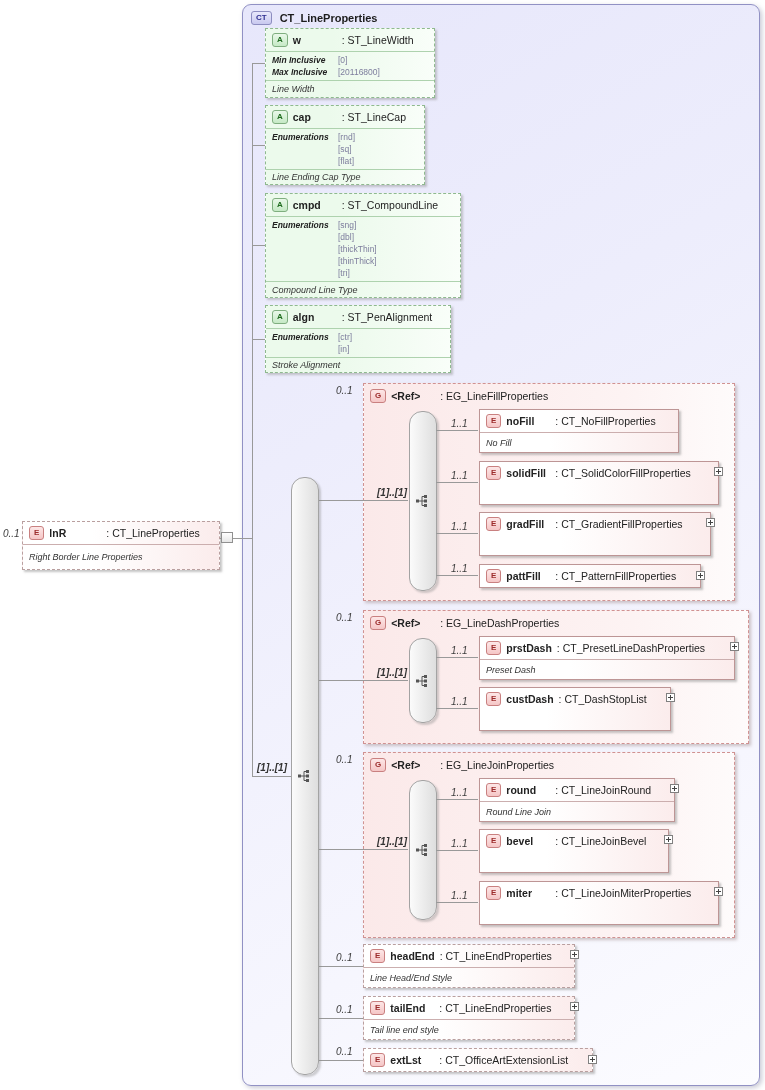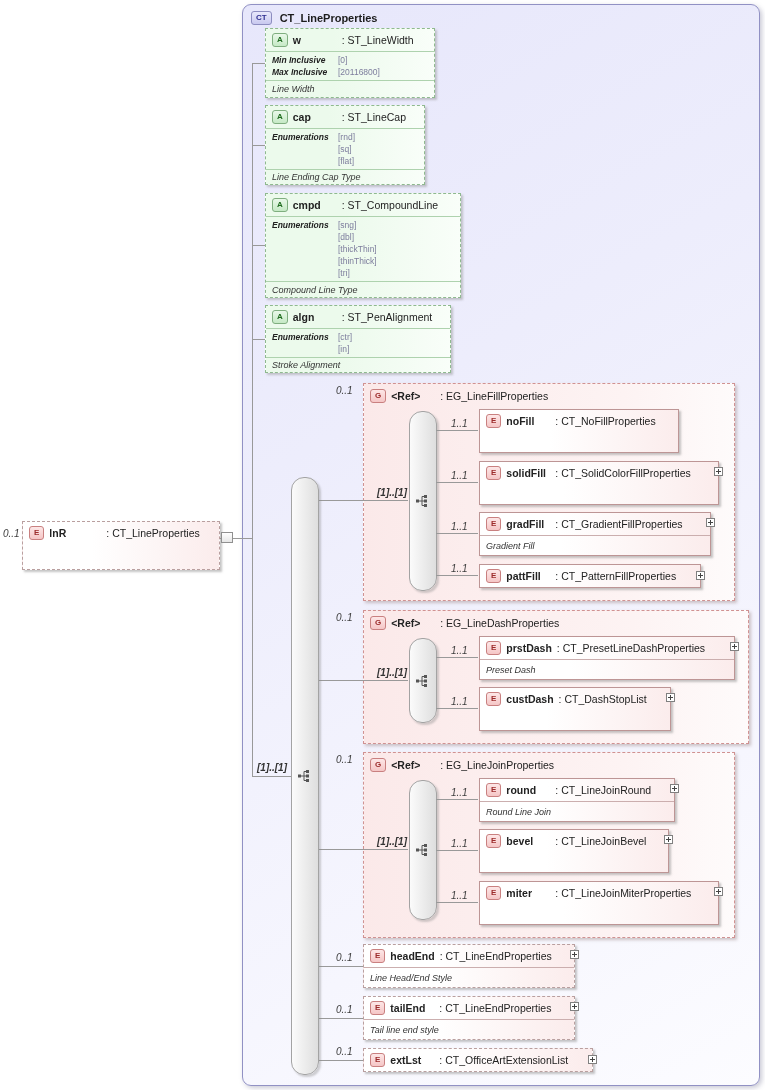--- a/index.html
+++ b/index.html
@@ -73,20 +73,21 @@
       M436 799.5 H478 M436 850.5 H478 M436 902.5 H478"></path>
   </svg>
 
   <span class="abs card-label" style="left:3px;top:528px;">0..1</span>
   <div class="abs node dashed" style="left:22px;top:521px;width:198px;height:49px;">
     <div class="box-header">
       <span class="badge badge-e">E</span>
       <span class="box-name" style="min-width:52px;">lnR</span>
       <span class="box-type">: CT_LineProperties</span>
     </div>
+    <div class="box-desc">Right Border Line Properties</div>
   </div>
   <div class="abs conn-square"></div>
 
   <div class="abs attr-node" style="left:265px;top:28px;width:170px;height:70px;">
     <div class="box-header">
       <span class="badge badge-a">A</span>
       <span class="box-name">w</span>
       <span class="box-type">: ST_LineWidth</span>
     </div>
     <div class="facets">
@@ -173,20 +174,21 @@
       </svg>
     </div>
 
     <span class="abs card-label" style="left:87px;top:34px;">1..1</span>
     <div class="abs node" style="left:115px;top:25px;width:200px;height:44px;">
       <div class="box-header">
         <span class="badge badge-e">E</span>
         <span class="box-name">noFill</span>
         <span class="box-type">: CT_NoFillProperties</span>
       </div>
+      <div class="box-desc">No Fill</div>
     </div>
 
     <span class="abs card-label" style="left:87px;top:86px;">1..1</span>
     <div class="abs node" style="left:115px;top:77px;width:240px;height:44px;">
       <div class="box-header">
         <span class="badge badge-e">E</span>
         <span class="box-name">solidFill</span>
         <span class="box-type">: CT_SolidColorFillProperties</span>
       </div>
     </div>
@@ -196,21 +198,20 @@
         </svg>
       </div>
 
     <span class="abs card-label" style="left:87px;top:137px;">1..1</span>
     <div class="abs node" style="left:115px;top:128px;width:232px;height:44px;">
       <div class="box-header">
         <span class="badge badge-e">E</span>
         <span class="box-name">gradFill</span>
         <span class="box-type">: CT_GradientFillProperties</span>
       </div>
-      <div class="box-desc">Gradient Fill</div>
     </div>
     <div class="abs plus-btn" style="left:342px;top:134px;">
         <svg width="7" height="7" viewBox="0 0 7 7">
           <path d="M1 3.5 H6 M3.5 1 V6" stroke="#444" stroke-width="1"></path>
         </svg>
       </div>
 
     <span class="abs card-label" style="left:87px;top:179px;">1..1</span>
     <div class="abs node single" style="left:115px;top:180px;width:222px;height:24px;">
       <div class="box-header">

